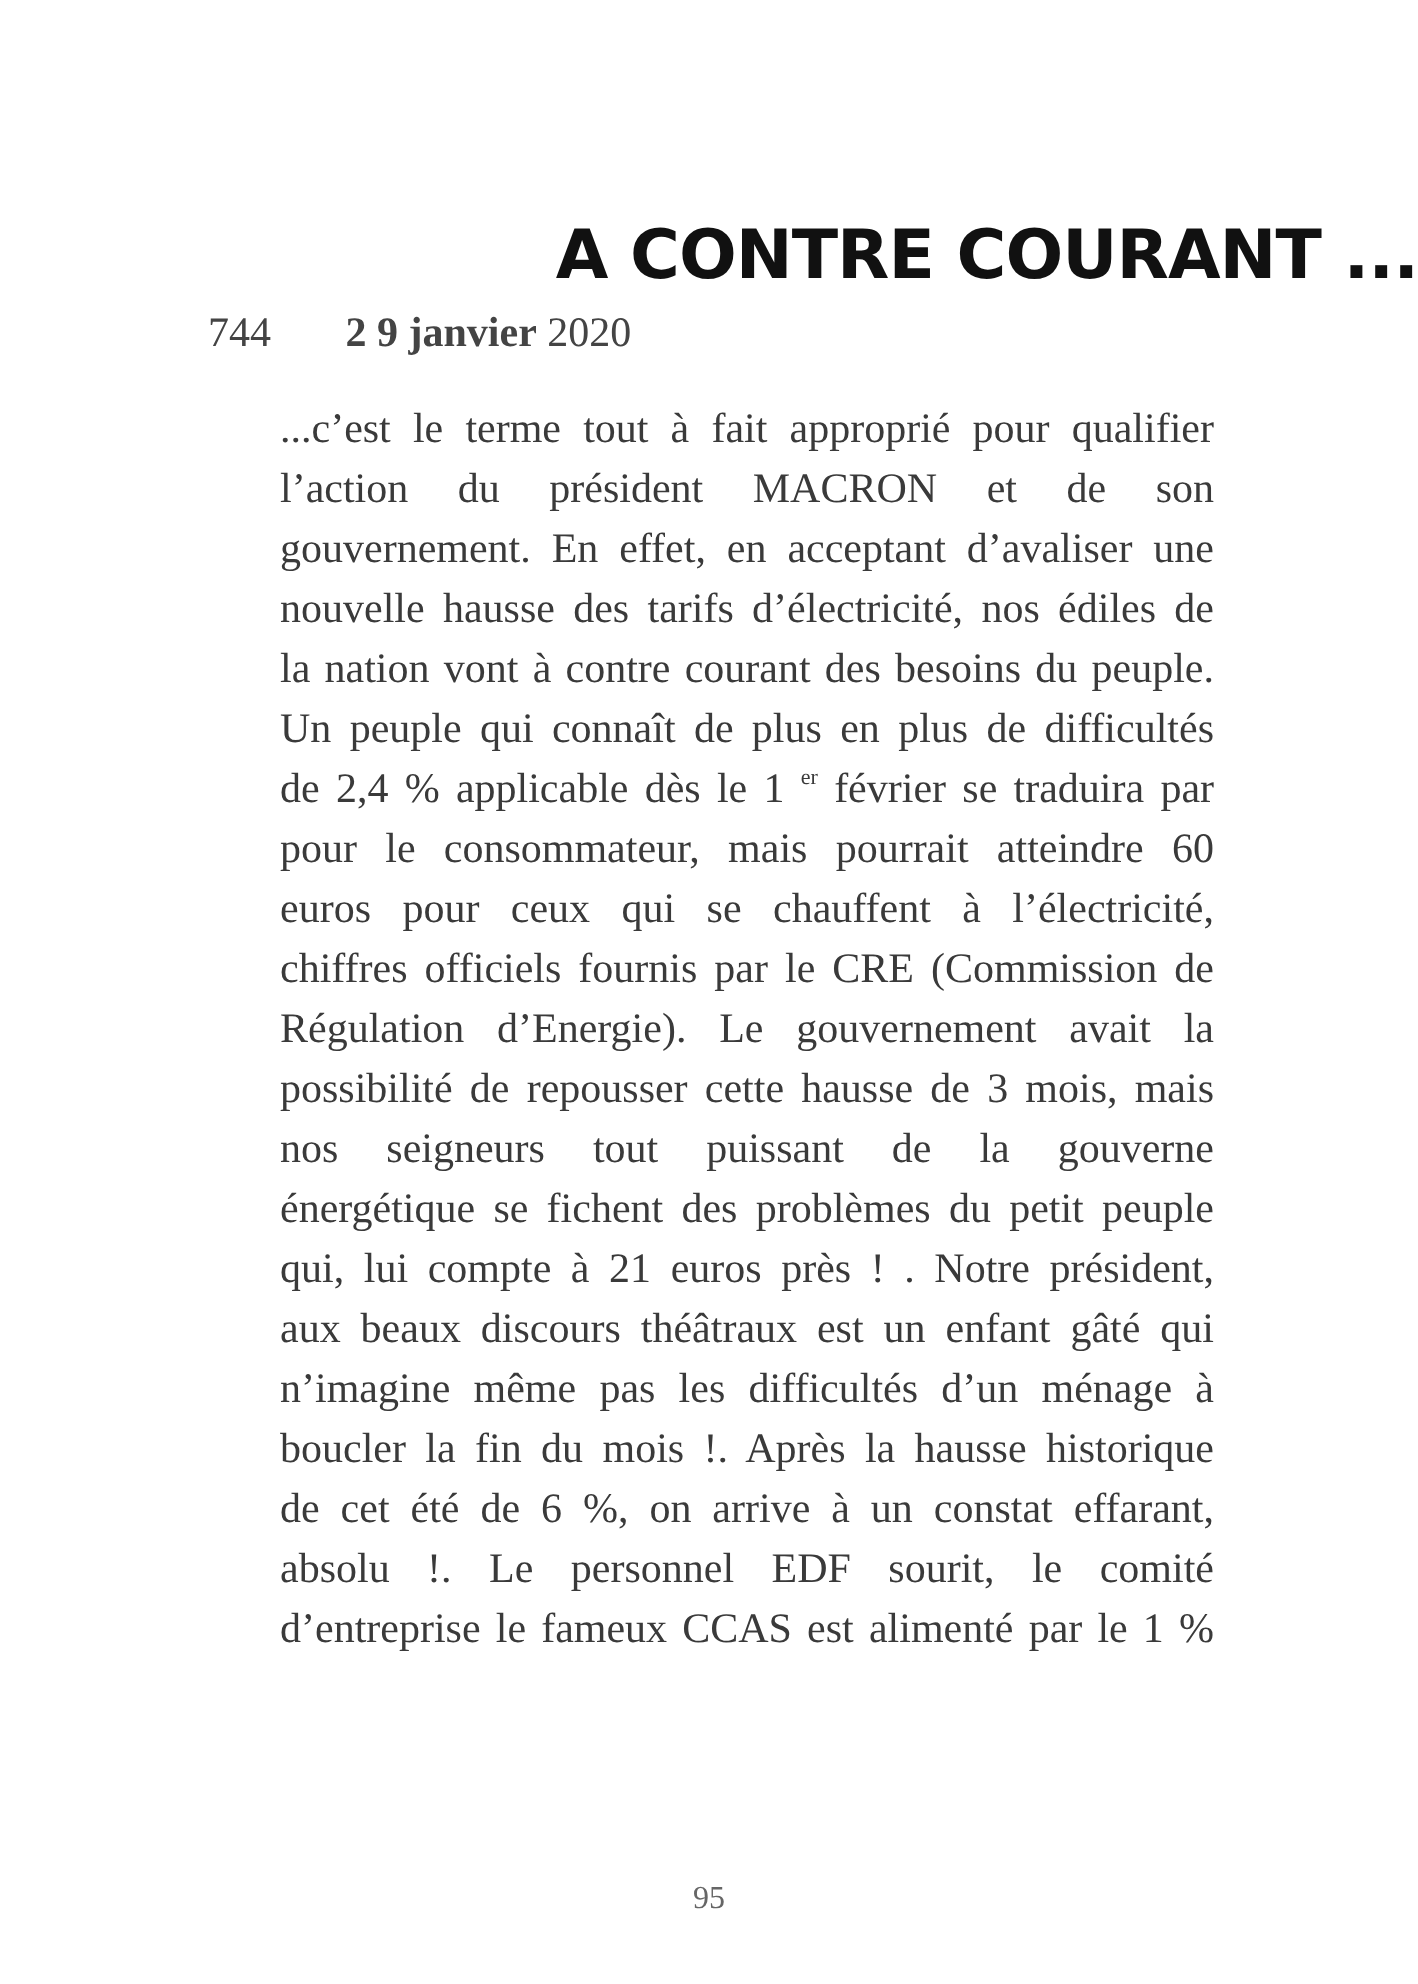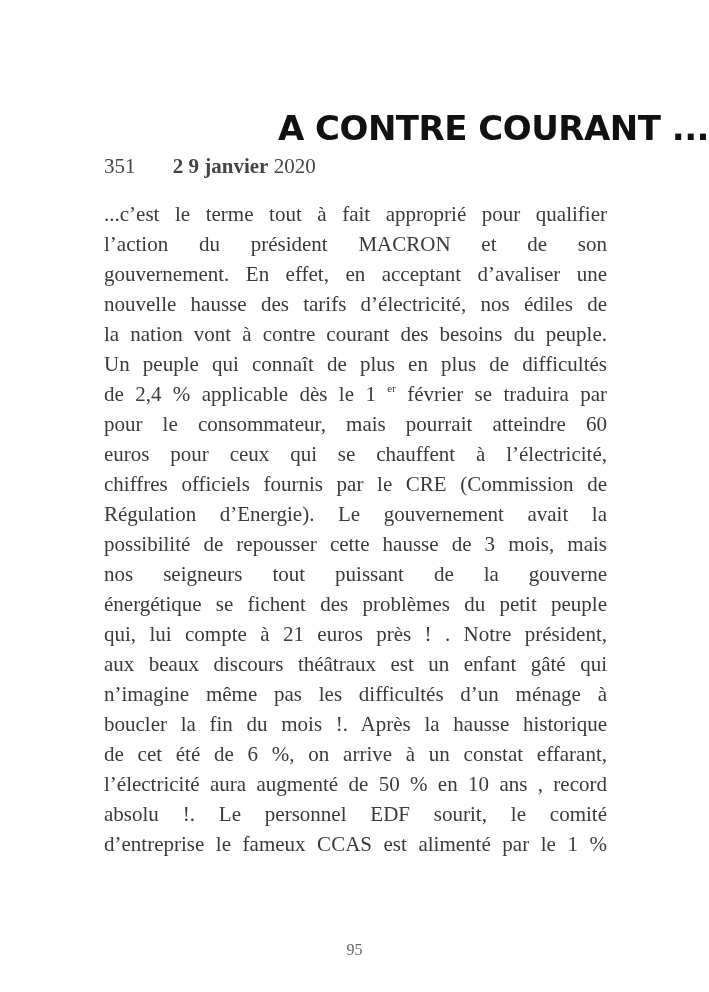--- a/index.html
+++ b/index.html
@@ -53,20 +53,21 @@
       color: #3a3a3a;
     }
     .line {
       display: block;
       height: 30px;
       line-height: 30px;
       text-align: justify;
       text-align-last: justify;
       white-space: nowrap;
       overflow: visible;
+      margin-left: 36px;
     }
     sup {
       font-size: 11px;
       vertical-align: 9px;
       line-height: 0;
     }
     .page-number {
       position: absolute;
       top: 941px;
       left: 0;
@@ -78,21 +79,21 @@
     }
   </style>
 </head>
 <body>
 
 <div class="page">
 
   <h1 class="title">A CONTRE COURANT ...</h1>
 
   <div class="dateline">
-    <span>351</span>
+    <span>744</span>
     <b>2 9 janvier</b>
     <span>2020</span>
   </div>
 
   <div class="body-text">
     <span class="line">...c’est le terme tout à fait approprié pour qualifier</span>
     <span class="line">l’action du président MACRON et de son</span>
     <span class="line">gouvernement. En effet, en acceptant d’avaliser une</span>
     <span class="line">nouvelle hausse des tarifs d’électricité, nos édiles de</span>
     <span class="line">la nation vont à contre courant des besoins du peuple.</span>
@@ -103,20 +104,19 @@
     <span class="line">chiffres officiels fournis par le CRE (Commission de</span>
     <span class="line">Régulation d’Energie). Le gouvernement avait la</span>
     <span class="line">possibilité de repousser cette hausse de 3 mois, mais</span>
     <span class="line">nos seigneurs tout puissant de la gouverne</span>
     <span class="line">énergétique se fichent des problèmes du petit peuple</span>
     <span class="line">qui, lui compte à 21 euros près ! . Notre président,</span>
     <span class="line">aux beaux discours théâtraux est un enfant gâté qui</span>
     <span class="line">n’imagine même pas les difficultés d’un ménage à</span>
     <span class="line">boucler la fin du mois !. Après la hausse historique</span>
     <span class="line">de cet été de 6 %, on arrive à un constat effarant,</span>
-    <span class="line">l’électricité aura augmenté de 50 % en 10 ans , record</span>
     <span class="line">absolu !. Le personnel EDF sourit, le comité</span>
     <span class="line">d’entreprise le fameux CCAS est alimenté par le 1 %</span>
   </div>
 
   <div class="page-number">95</div>
 
 </div>
 
 </body></html>

